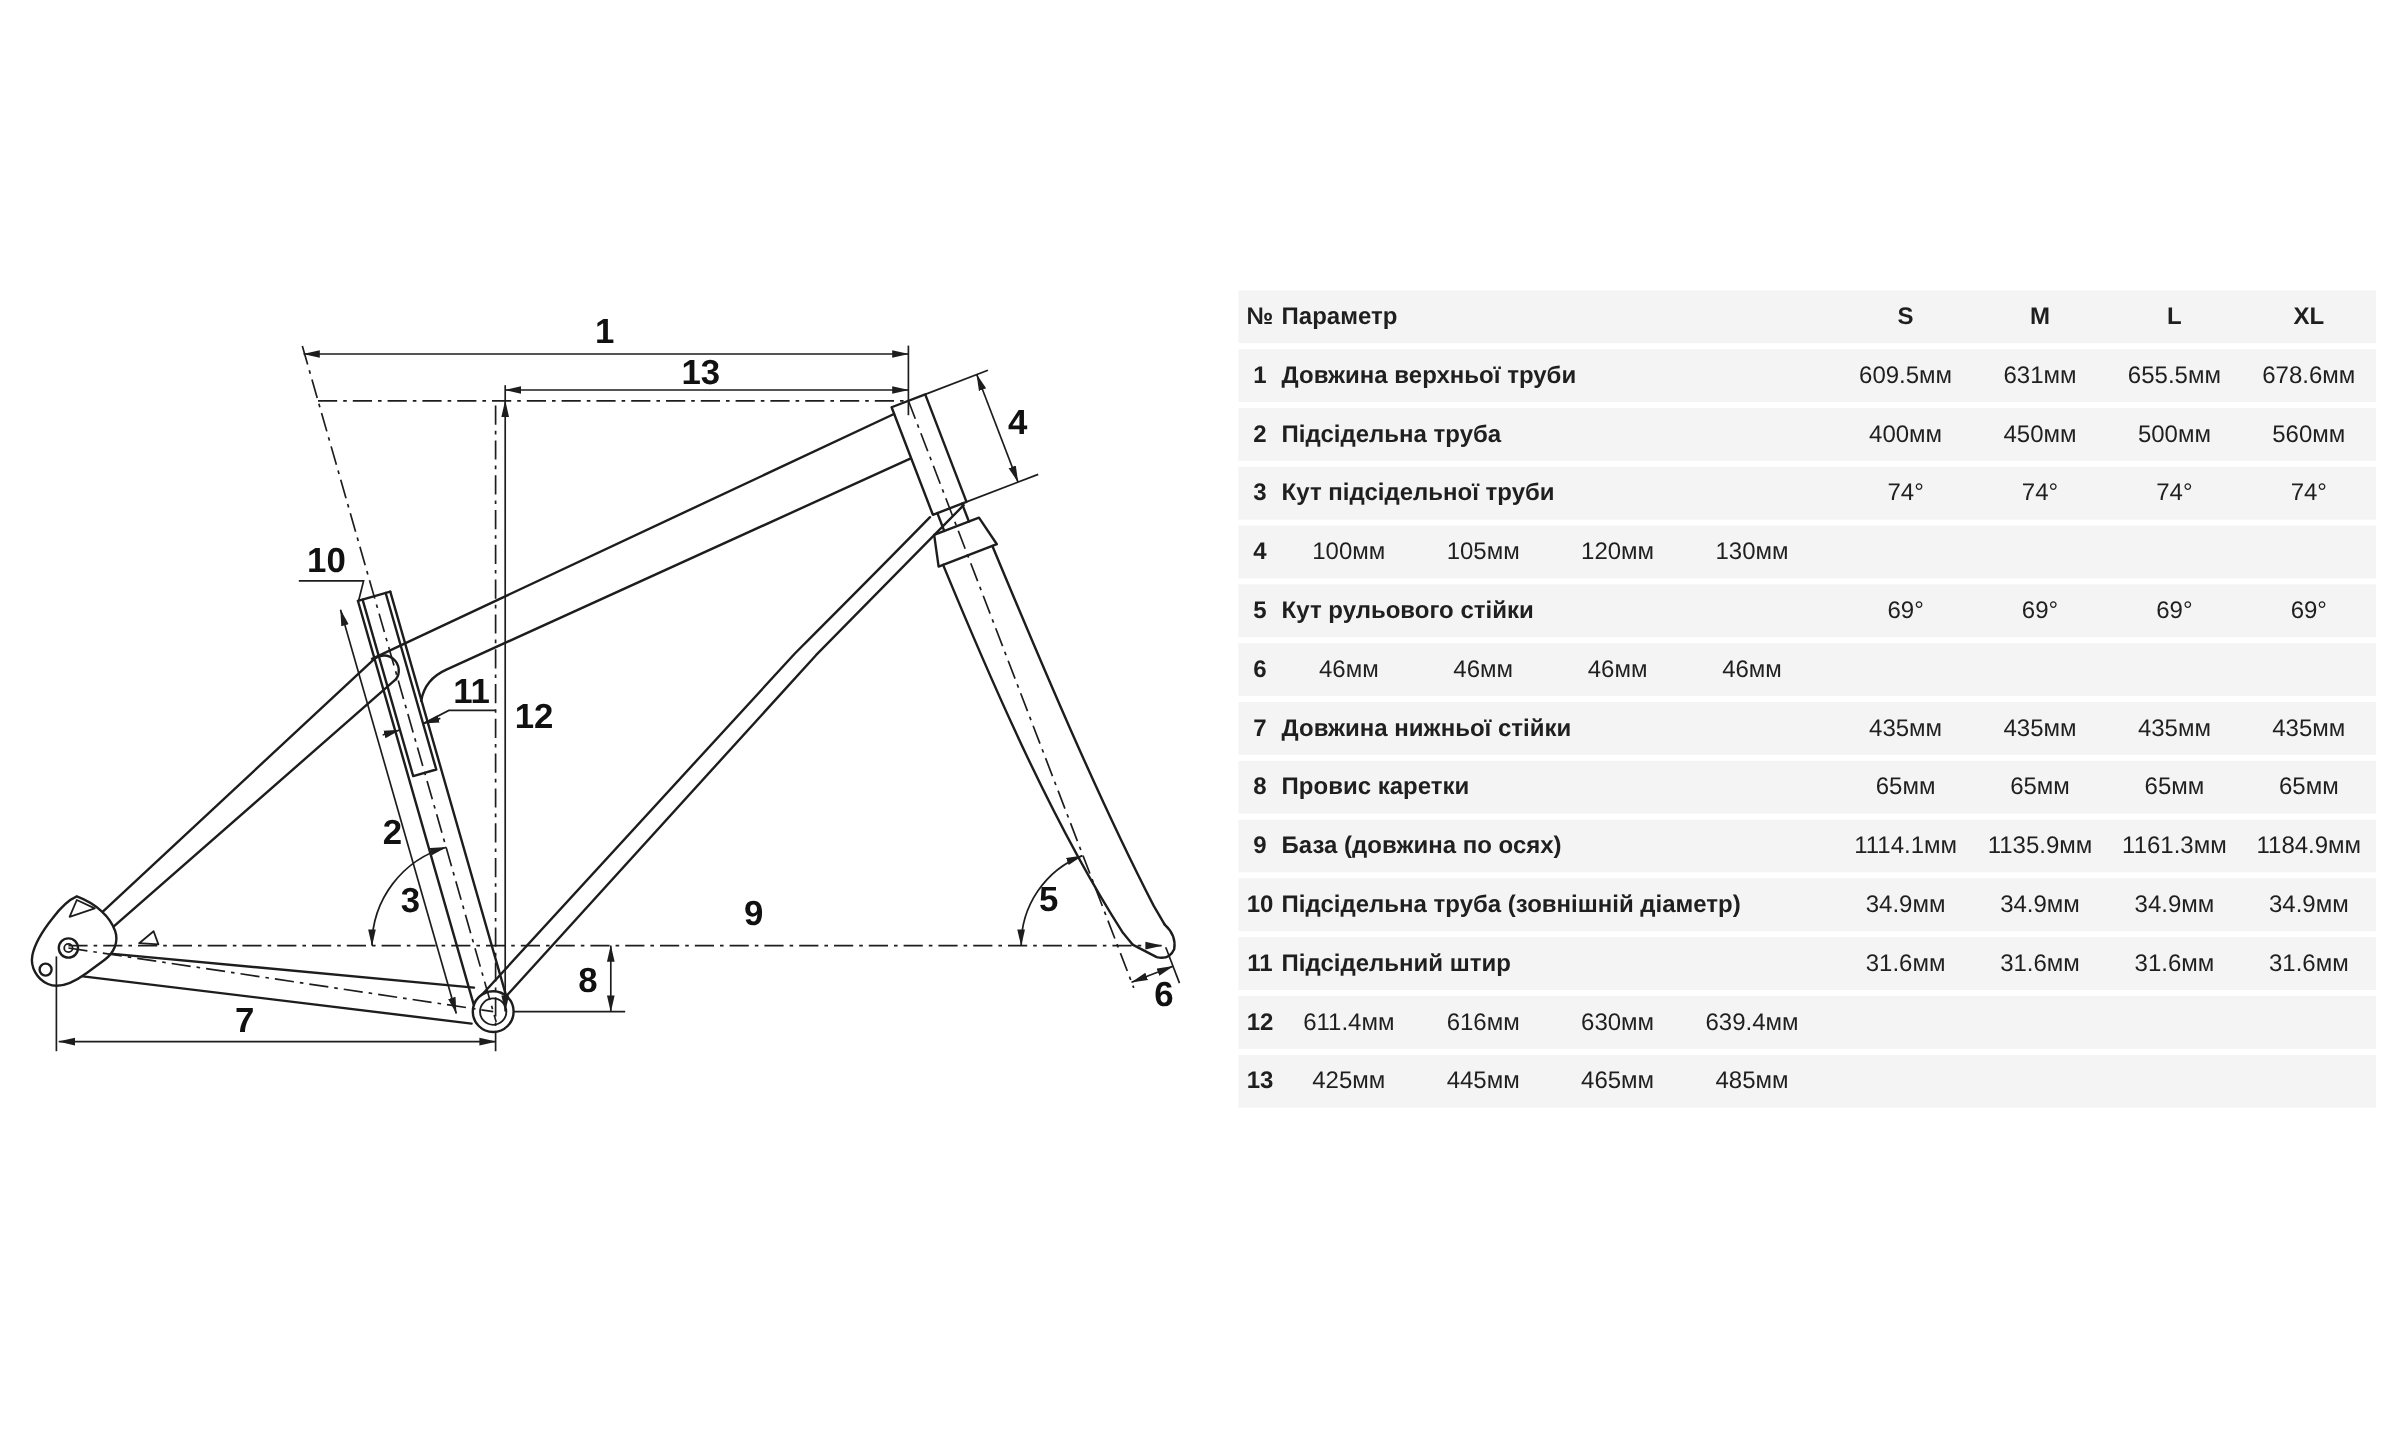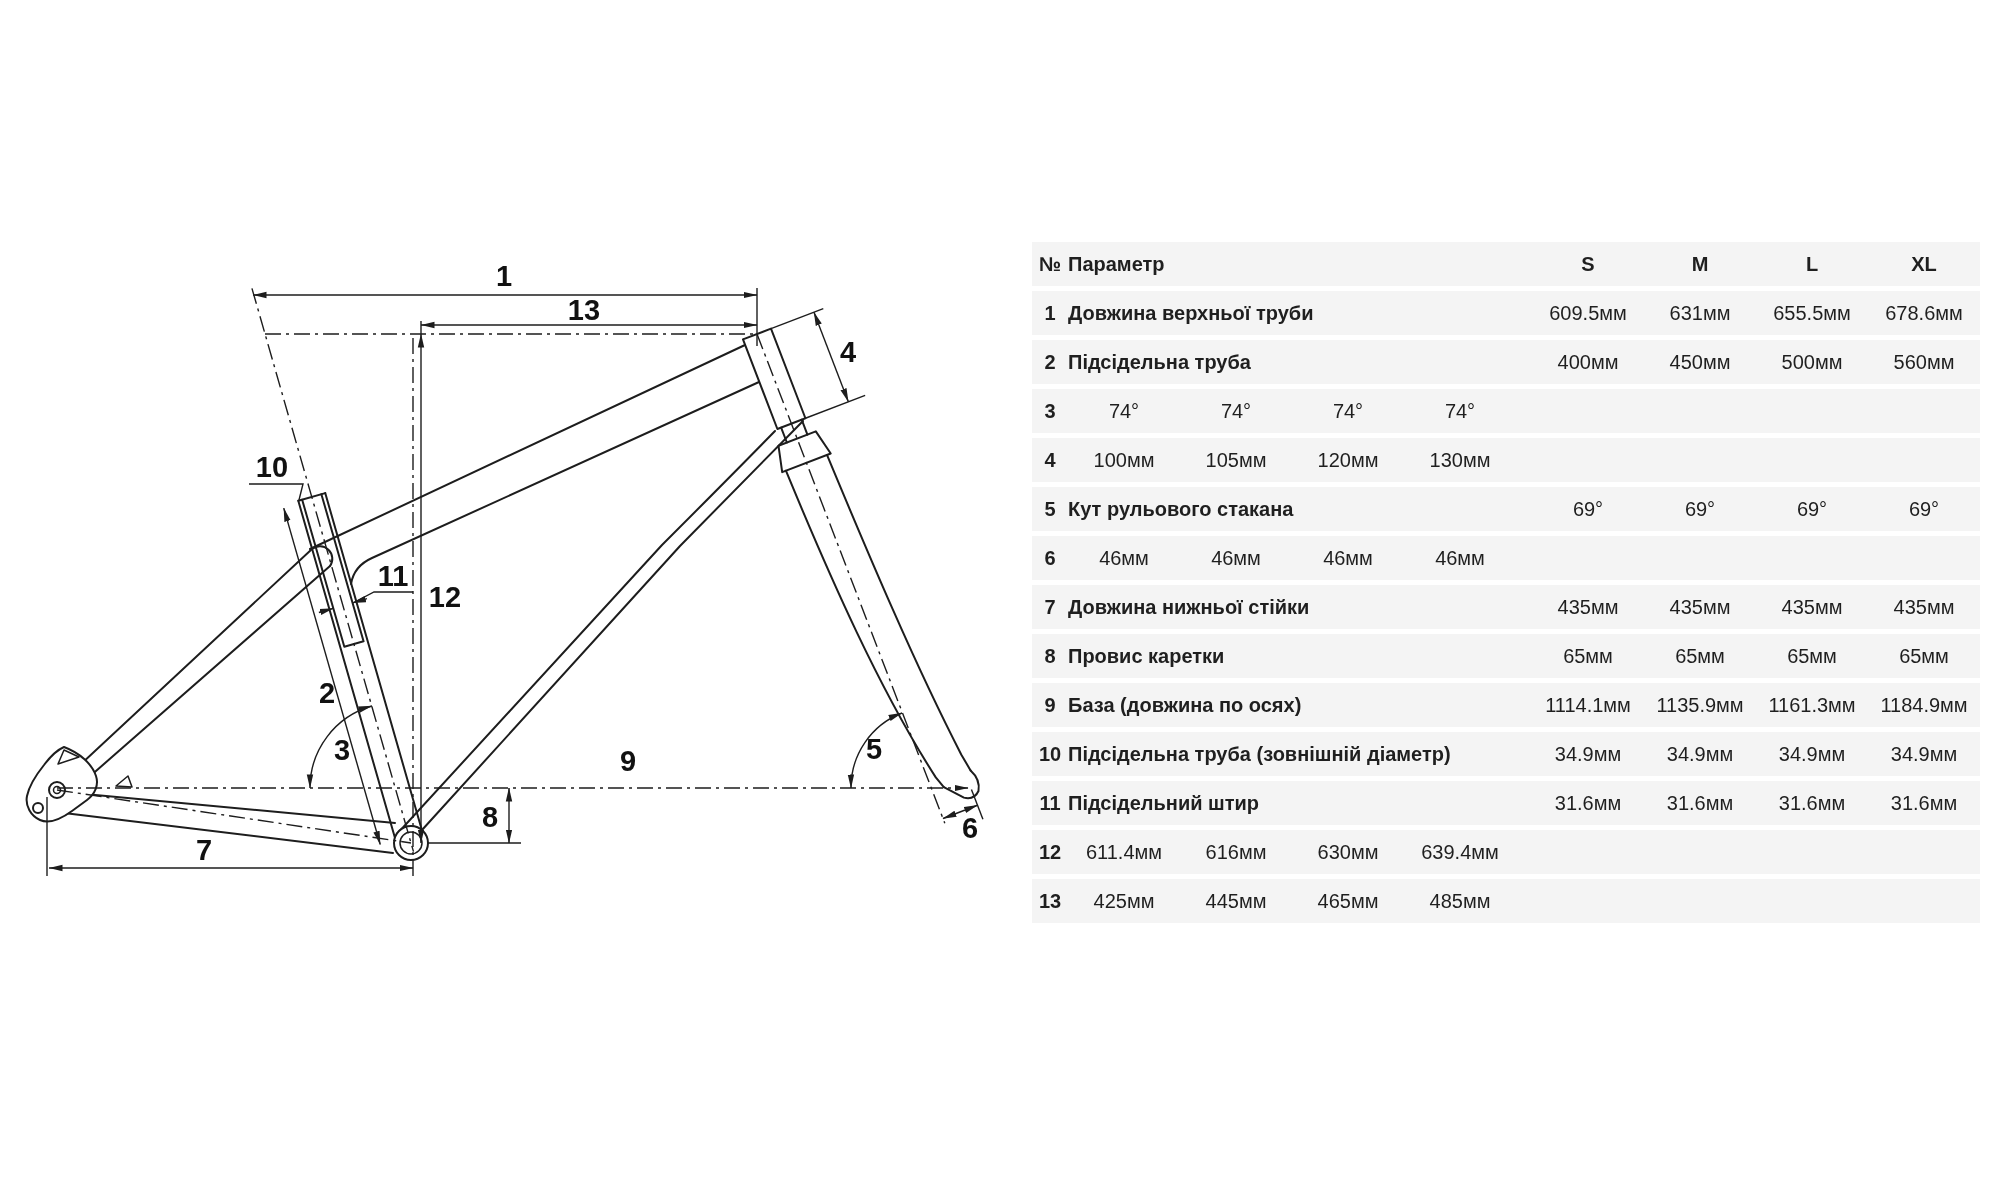--- a/index.html
+++ b/index.html
@@ -180,35 +180,36 @@
       <div class="trow">
         <div class="cell c-num">2</div>
         <div class="cell c-param">Підсідельна труба</div>
         <div class="cell c-s">400мм</div>
         <div class="cell c-m">450мм</div>
         <div class="cell c-l">500мм</div>
         <div class="cell c-xl">560мм</div>
       </div>
       <div class="trow">
         <div class="cell c-num">3</div>
+        <div class="cell c-param">Кут підсідельної труби</div>
         <div class="cell c-s">74°</div>
         <div class="cell c-m">74°</div>
         <div class="cell c-l">74°</div>
         <div class="cell c-xl">74°</div>
       </div>
       <div class="trow">
         <div class="cell c-num">4</div>
         <div class="cell c-s">100мм</div>
         <div class="cell c-m">105мм</div>
         <div class="cell c-l">120мм</div>
         <div class="cell c-xl">130мм</div>
       </div>
       <div class="trow">
         <div class="cell c-num">5</div>
-        <div class="cell c-param">Кут рульового стакана</div>
+        <div class="cell c-param">Кут рульового стійки</div>
         <div class="cell c-s">69°</div>
         <div class="cell c-m">69°</div>
         <div class="cell c-l">69°</div>
         <div class="cell c-xl">69°</div>
       </div>
       <div class="trow">
         <div class="cell c-num">6</div>
         <div class="cell c-s">46мм</div>
         <div class="cell c-m">46мм</div>
         <div class="cell c-l">46мм</div>

